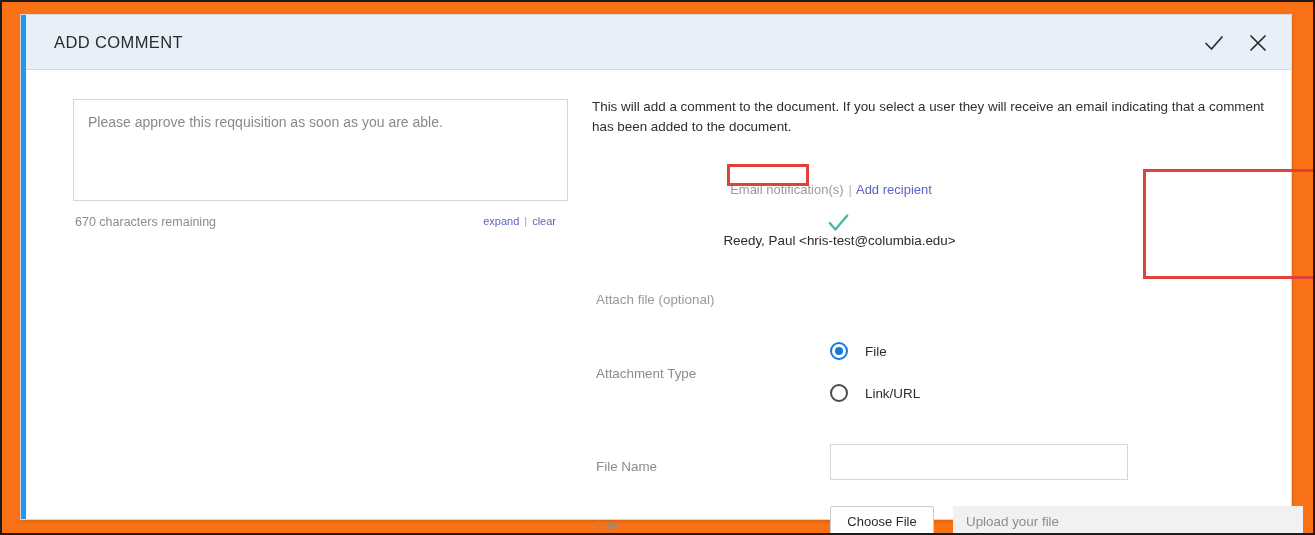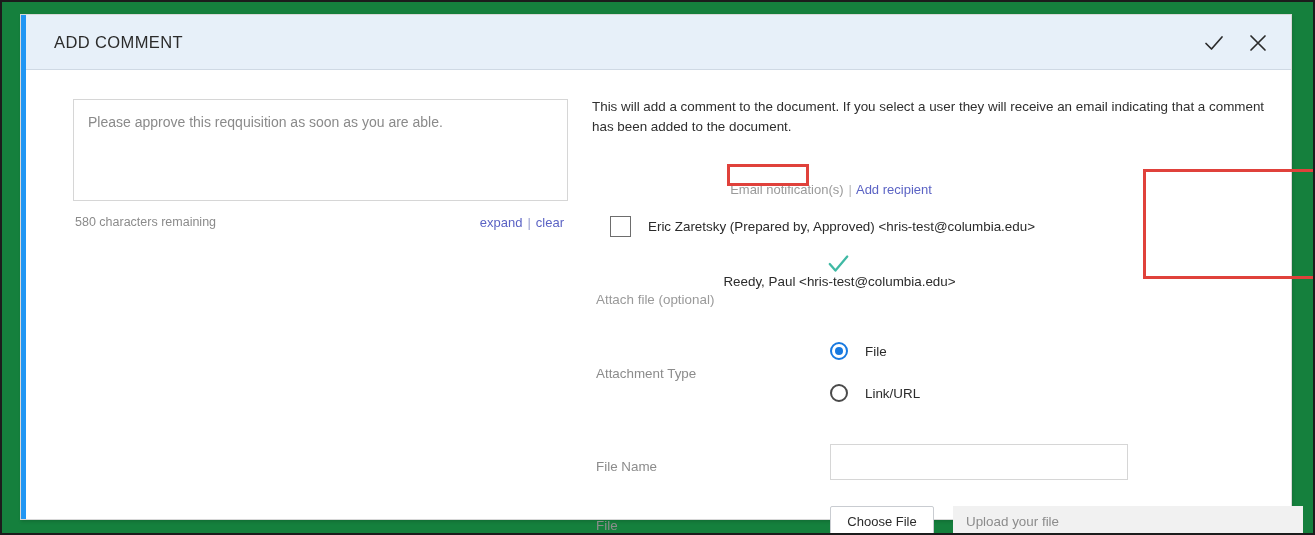--- a/index.html
+++ b/index.html
@@ -5,21 +5,21 @@
   html, body {
     margin: 0;
     padding: 0;
     background: #ffffff;
     font-family: "Liberation Sans", sans-serif;
   }
   #root {
     position: relative;
     width: 1315px;
     height: 535px;
-    background: #15803d;
+    background: #f97316;
     box-sizing: border-box;
     border: 2px solid #1c1c1c;
     overflow: hidden;
   }
 
   
   .panel {
     position: absolute;
     left: 18px;
     top: 12px;
@@ -117,23 +117,23 @@
   }
   .char-count {
     position: absolute;
     left: 2px;
     top: 0;
     font-size: 12.5px;
     color: #8b8b8b;
   }
   .meta-links {
     position: absolute;
-    right: 4px;
+    right: 12px;
     top: 0;
-    font-size: 13px;
+    font-size: 11px;
     white-space: nowrap;
   }
   .meta-links a {
     color: #5b63c4;
     text-decoration: none;
     cursor: pointer;
   }
   .meta-sep {
     color: #9aa0d0;
     margin: 0 5px;
@@ -363,42 +363,38 @@
           </svg>
         </div>
       </div>
     </div>
 
     <div class="panel-body">
 
       <div class="left-col">
         <textarea class="comment-box" placeholder="" style="">Please approve this reqquisition as soon as you are able.</textarea>
         <div class="comment-meta">
-          <span class="char-count">580 characters remaining</span>
+          <span class="char-count">670 characters remaining</span>
           <span class="meta-links">
             <a>expand</a><span class="meta-sep">|</span><a>clear</a>
           </span>
         </div>
       </div>
 
       <div class="right-col">
 
         <div class="description">This will add a comment to the document. If you select a user they will receive an email indicating that a comment has been added to the document.</div>
 
         <div class="annot-box"></div>
 
         <div class="email-section">
           <div class="email-head">
             <span>Email notification(s)</span><span class="sep">|</span><a class="add-recipient">Add recipient</a>
           </div>
 
-          <div class="recipient-row">
-            <div class="cbox"></div>
-            <span class="recipient-label">Eric Zaretsky (Prepared by, Approved) &lt;hris-test@columbia.edu&gt;</span>
-          </div>
 
           <div class="recipient-row second">
             <div class="checkmark">
               <svg width="24" height="22" viewBox="0 0 24 22" aria-hidden="true">
                 <path d="M2 11 L8.5 18.5 L22 2.5" stroke="#3fb9a4" stroke-width="2.6" fill="none" stroke-linecap="round" stroke-linejoin="round"></path>
               </svg>
             </div>
             <span class="recipient-label">Reedy, Paul &lt;hris-test@columbia.edu&gt;</span>
           </div>
         </div>

